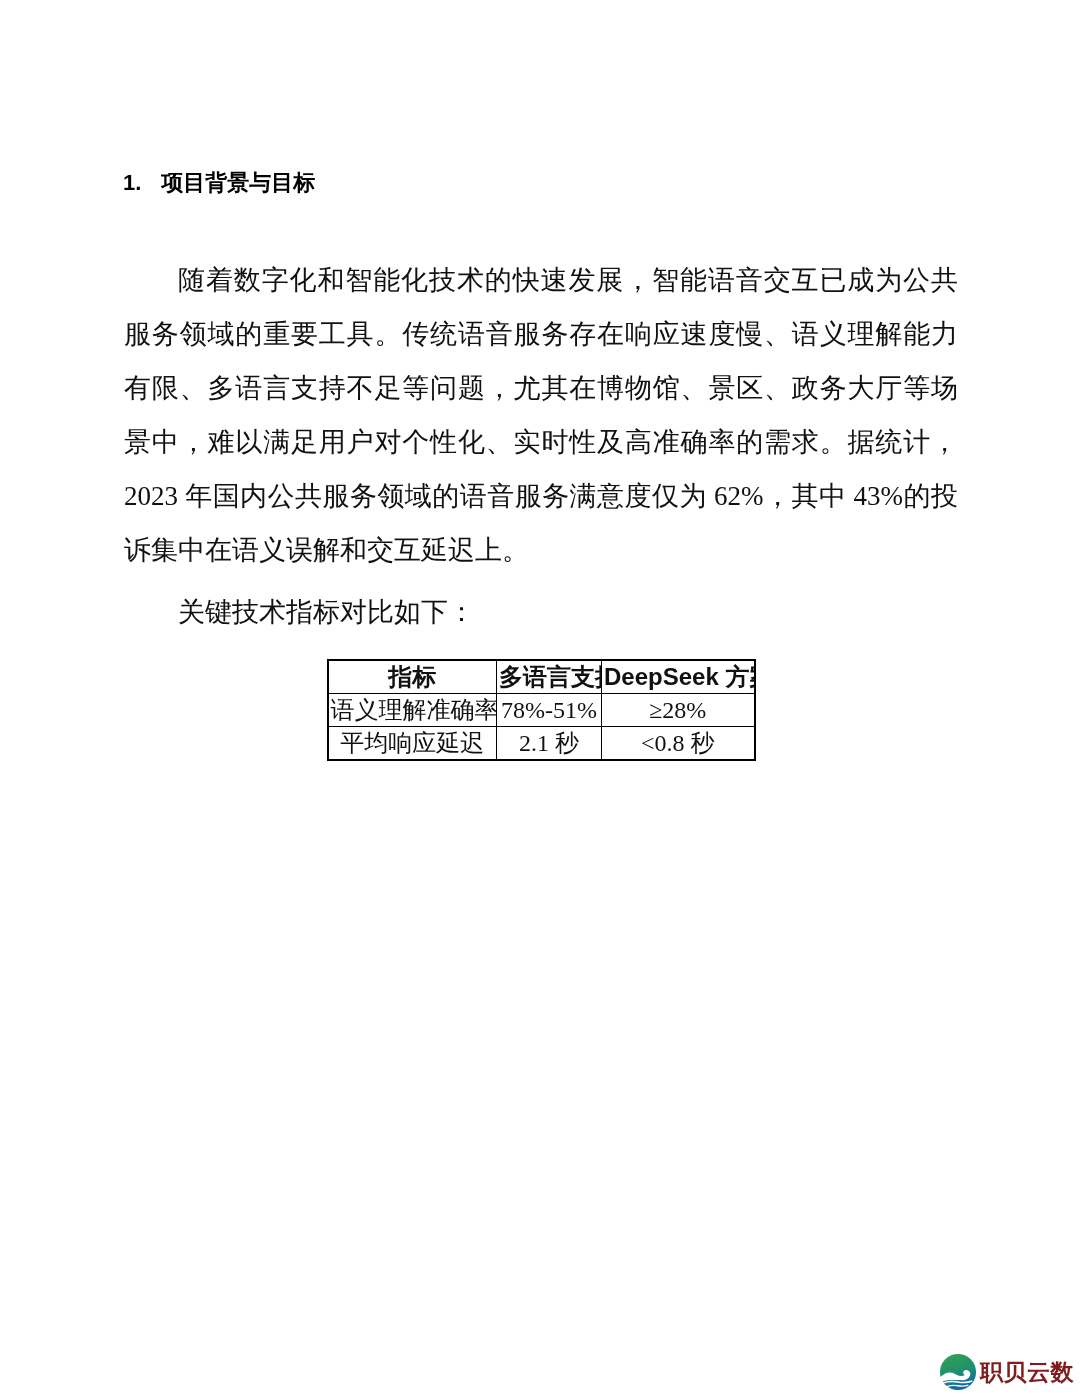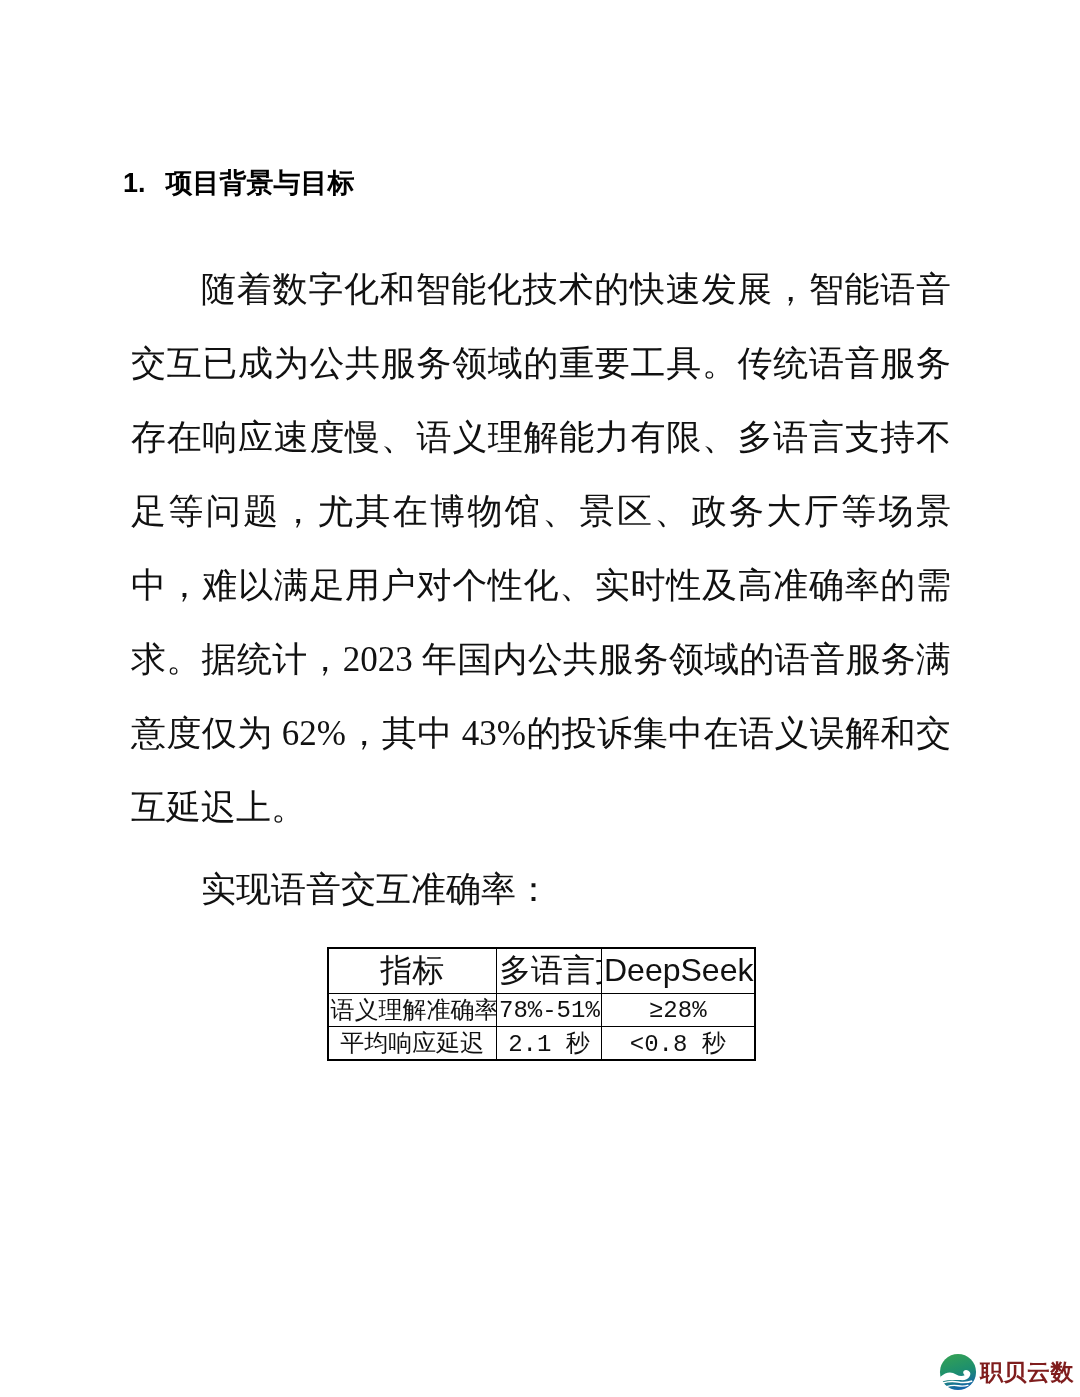--- a/index.html
+++ b/index.html
@@ -15,34 +15,34 @@
   }
   .content {
     position: absolute;
     left: 123px;
     top: 160px;
     width: 836px;
   }
   .heading {
     font-family: "Liberation Sans", "DejaVu Sans", sans-serif;
     font-weight: bold;
-    font-size: 27px;
+    font-size: 22px;
     line-height: 46px;
     color: #000000;
     margin: 0 0 47px 0;
     white-space: nowrap;
   }
   .heading .num { margin-right: 20px; }
   .para {
-    font-size: 35px;
-    line-height: 74px;
+    font-size: 27px;
+    line-height: 54px;
     text-align: justify;
     text-justify: inter-character;
     text-indent: 2em;
-    margin: 8px;
+    margin: 1px;
   }
   .para.lead-in { margin-top: 8px; text-align: left; }
   table.cmp {
     border-collapse: collapse;
     table-layout: fixed;
     width: 427px;
     margin: 20px auto 0 auto;
     border: 2px solid #000000;
     font-size: 24px;
   }
@@ -53,25 +53,25 @@
     border: 1.5px solid #000000;
     height: 33px;
     padding: 0 2px;
     text-align: center;
     vertical-align: middle;
     overflow: hidden;
     white-space: nowrap;
   }
   table.cmp th {
     font-family: "Liberation Sans", "DejaVu Sans", sans-serif;
-    font-weight: normal;
-    font-size: 32px;
+    font-weight: bold;
+    font-size: 24px;
   }
   table.cmp td {
-    font-family: Liberation Mono, monospace;
+    font-family: Liberation Serif, serif;
     font-weight: normal;
   }
   .logo {
     position: absolute;
     right: 6px;
     bottom: 6px;
     display: flex;
     align-items: center;
   }
   .logo-mark { width: 38px; height: 38px; display: block; }
@@ -88,21 +88,21 @@
 <body>
 
 <div class="page">
   <div class="content">
 
     <h1 class="heading"><span class="num">1.</span><span>项目背景与目标</span></h1>
 
     <p class="para">随着数字化和智能化技术的快速发展，智能语音交互已成为公共服务领域的重要工具。传统语音服务存在响应速度慢、语义理解能力有限、多语言支持不足等问题，尤其在博物馆、景区、政务大厅等场景中，难以满足用户对个性化、实时性及高准确率的需求。据统计，2023 年国内公共服务领域的语音服务满意度仅为 62%，其中 43%的投诉集中在语义误解和交互延迟上。</p>
 
 
-    <p class="para lead-in">实现语音交互准确率：</p>
+    <p class="para lead-in">关键技术指标对比如下：</p>
 
     <table class="cmp">
       <colgroup>
           <col class="c1">
           <col class="c2">
           <col class="c3">
         </colgroup>
       <thead>
         <tr>
           <th>指标</th>

